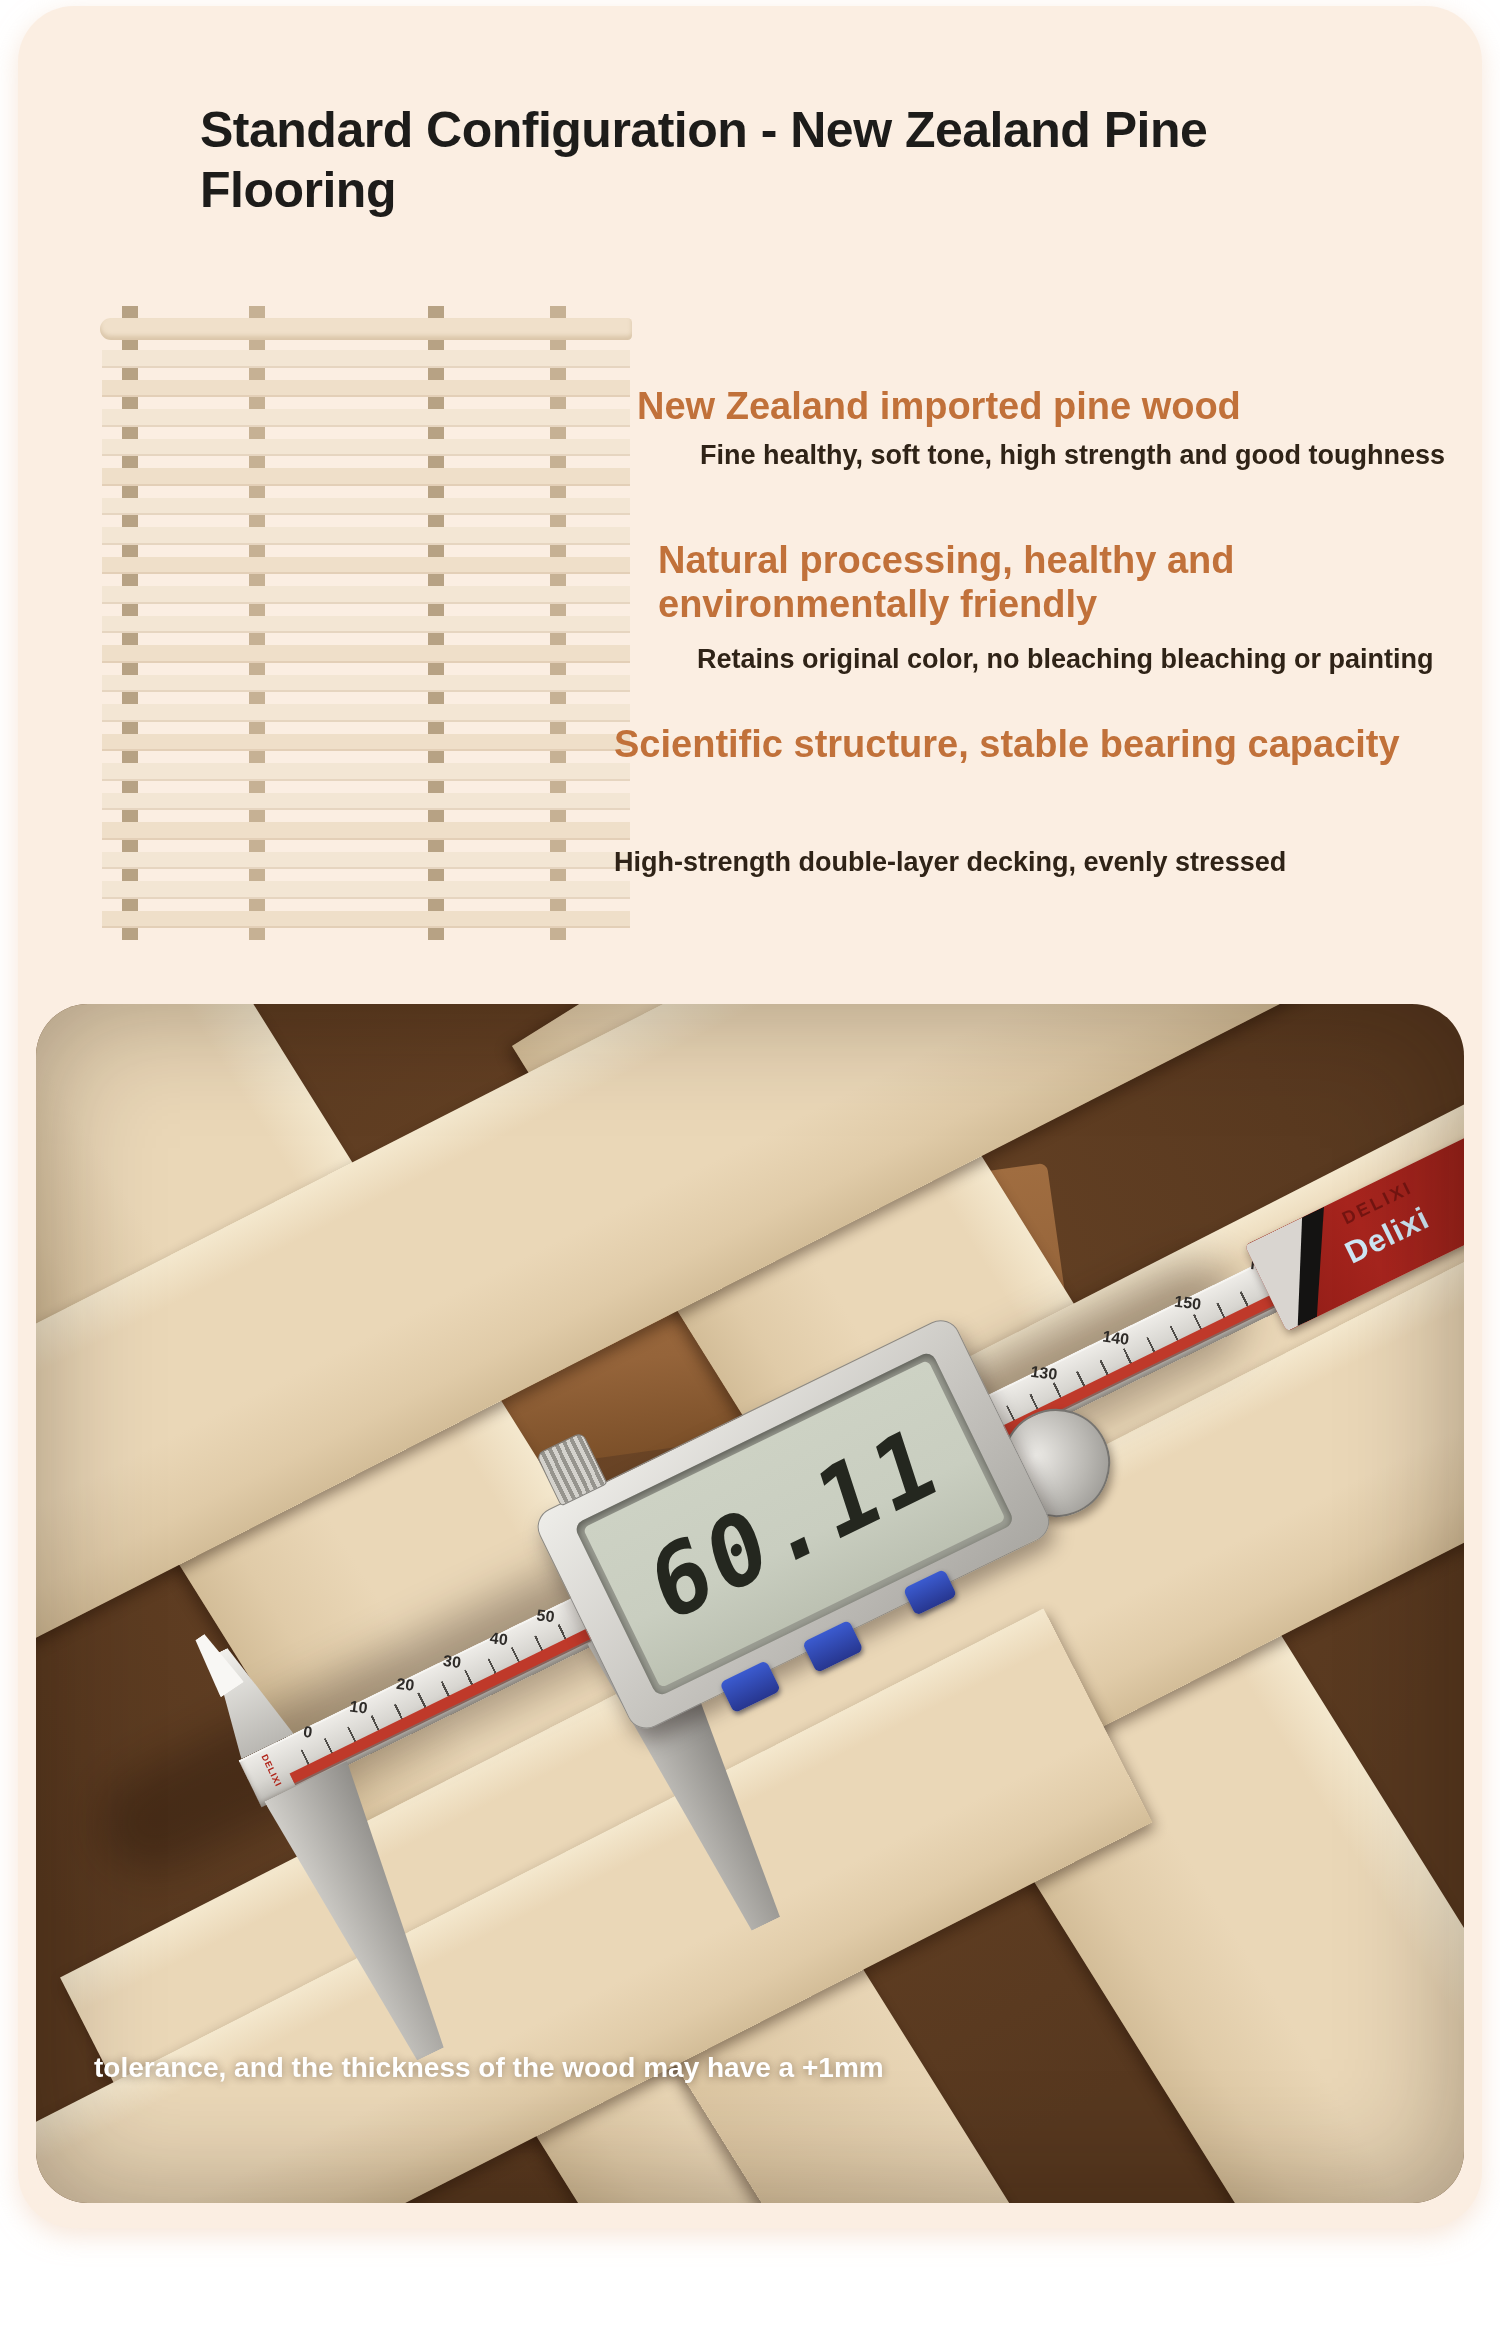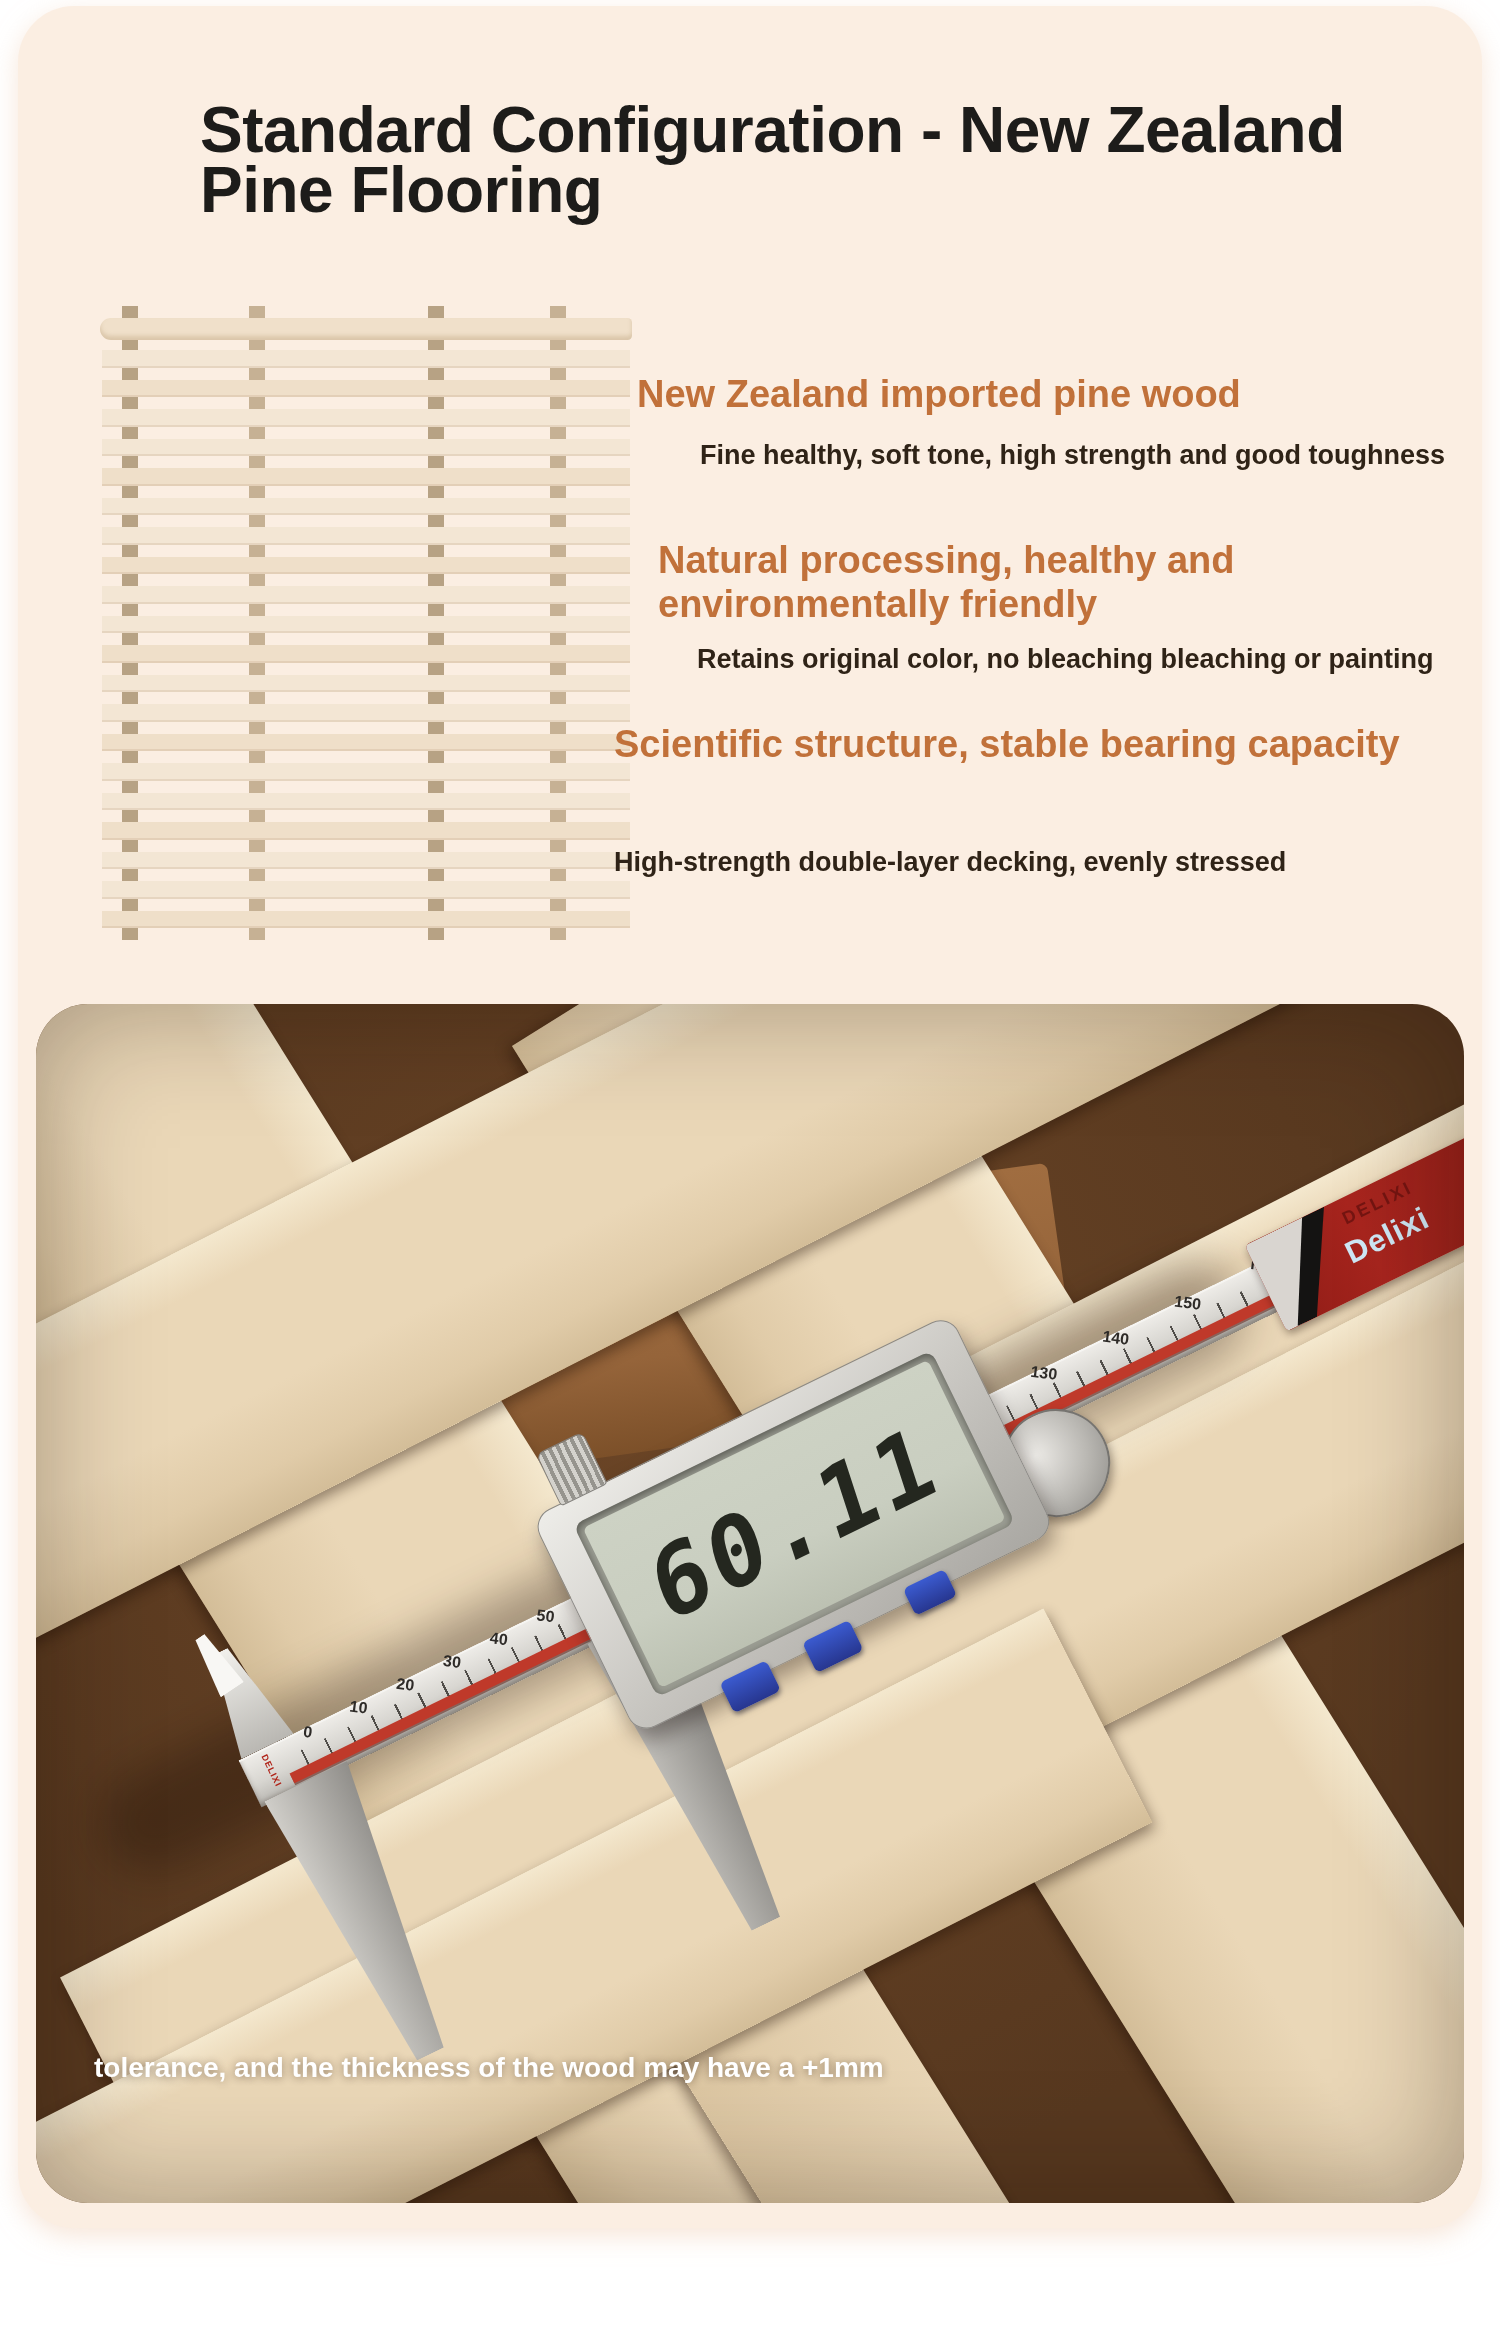--- a/index.html
+++ b/index.html
@@ -9,38 +9,38 @@
     --wood-hl:#f4e8ce; --metal:#d6d4cf; --label-red:#a8251e; --lcd:#c9cec0; --digit:#24271f;
     --btn-blue:#2f4fc0; --stripe-red:#bf392a;
   }
   *{margin:0;padding:0;box-sizing:border-box;}
   html,body{width:1500px;height:2346px;}
   body{position:relative;background:var(--page-bg);font-family:"Liberation Sans",sans-serif;overflow:hidden;}
 
   .card{position:absolute;left:18px;top:6px;width:1464px;height:2222px;background:var(--card-bg);
         border-radius:56px;box-shadow:0 8px 26px rgba(240,210,185,.55);}
 
-  .title{position:absolute;left:200px;top:100px;width:1190px;font-size:64px;line-height:60px;
+  .title{position:absolute;left:200px;top:100px;width:1190px;font-size:50px;line-height:60px;
          font-weight:700;color:var(--title-color);letter-spacing:-.5px;z-index:3;}
 
   
   .lattice{position:absolute;left:100px;top:306px;width:532px;height:634px;z-index:1;}
   .batten{position:absolute;top:0;width:16px;height:634px;background:var(--batten);}
   .batten.alt{background:var(--batten-alt);}
   .rail{position:absolute;left:0;top:12px;width:532px;height:22px;background:var(--rail);
         border-radius:12px 5px 5px 12px;box-shadow:inset 0 -4px 4px rgba(178,148,110,.35);}
   .slat{position:absolute;left:2px;width:528px;height:17.5px;background:var(--slat);
         box-shadow:inset 0 -2px 0 rgba(170,140,105,.18);}
   .slat.alt{background:var(--slat-alt);}
 
   
   .feature{position:absolute;z-index:3;}
   .feature h2{font-size:38px;line-height:44px;font-weight:700;color:var(--accent);}
   .feature p{font-size:27px;font-weight:700;color:var(--subtext);white-space:nowrap;}
-  .f1-h{left:637px;top:372px;}
+  .f1-h{left:637px;top:384px;}
   .f1-p{left:700px;top:440px;}
   .f2-h{left:658px;top:538px;width:700px;}
   .f2-p{left:697px;top:644px;}
   .f3-h{left:614px;top:722px;}
   .f3-p{left:614px;top:847px;}
 
   
   .photo{position:absolute;left:36px;top:1004px;width:1428px;height:1199px;border-radius:52px;
          overflow:hidden;background:radial-gradient(ellipse at 45% 35%, #6b4526, var(--photo-base) 72%);z-index:2;}
   .photo .vignette{position:absolute;inset:0;box-shadow:inset 0 0 120px rgba(30,15,5,.35);z-index:9;pointer-events:none;}

